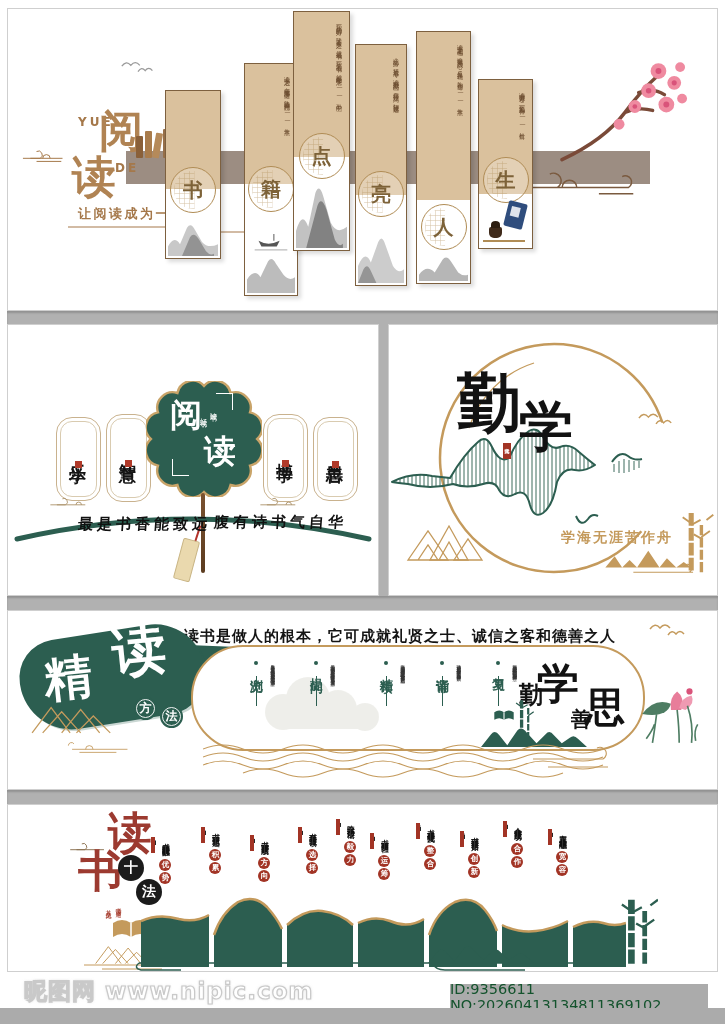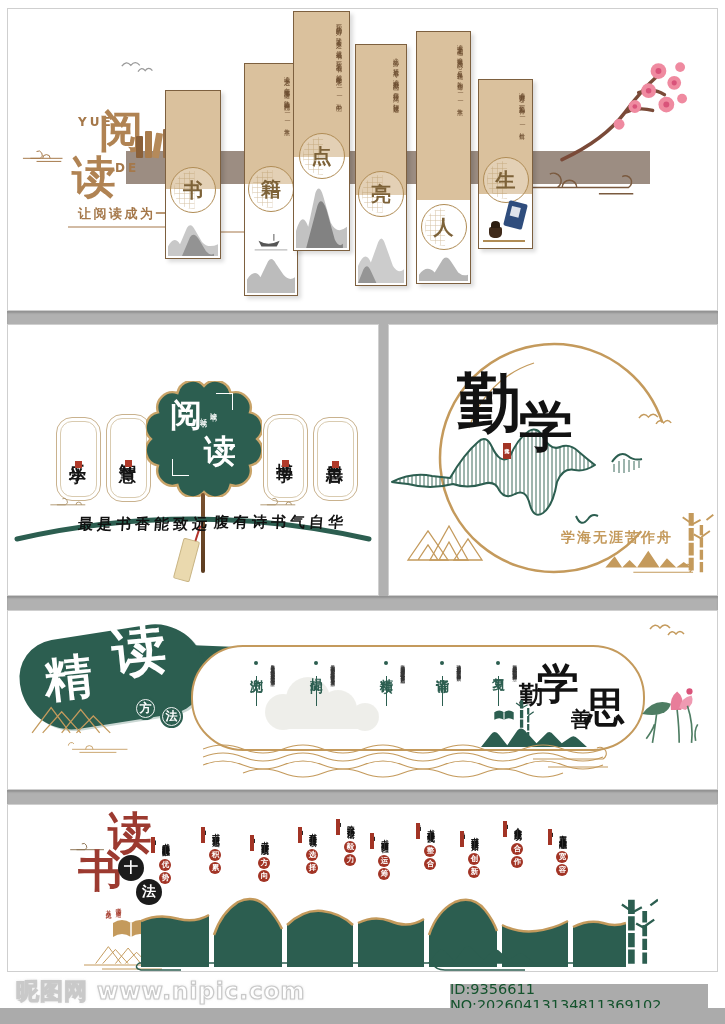--- a/index.html
+++ b/index.html
@@ -322,20 +322,21 @@
         <line x1="12" y1="2" x2="12" y2="72" stroke-width="6" stroke-dasharray="15 2.5"></line>
         <line x1="24" y1="16" x2="24" y2="72" stroke-width="4" stroke-dasharray="12 2.5"></line>
         <path d="M12,14 l-10,-7 M12,16 l11,-6 M24,30 l10,-7 M24,32 l-9,-5 M30,10 l8,-6" stroke-width="2.2"></path>
       </g>
     </svg>
   </div>
 
   <div class="sep" style="top:596px;height:14px"></div>
 
   <div class="panel" style="left:7px;top:610px;width:711px;height:180px">
+    <div class="headline" style="left:176px;top:16px">读书是做人的根本，它可成就礼贤之士、诚信之客和德善之人</div>
     <svg class="band" style="left:180px;top:28px" width="228" height="36" viewBox="0 0 228 36">
       <polygon points="0,6 228,15 228,22 0,33" fill="#2c5e50"></polygon>
     </svg>
     <div class="blob" style="left:12px;top:20px;width:185px;height:92px"></div>
     <div class="blobtxt" style="left:36px;top:42px;font-size:48px">精</div>
     <div class="blobtxt" style="left:104px;top:12px;font-size:54px">读</div>
     <div class="mcirc" style="left:126px;top:86px">方</div>
     <div class="mcirc" style="left:152px;top:94px">法</div>
     <svg class="abs" style="left:22px;top:86px" width="95" height="40" viewBox="0 0 90 34">
       <path d="M2,32 L20,8 L38,32 M12,32 L30,12 L48,32 M30,32 L48,10 L66,32 M44,32 L60,16 L76,32" fill="none" stroke="#c49a5c" stroke-width="1.2"></path>
@@ -587,17 +588,17 @@
       </g>
     </svg>
     <svg class="abs" style="left:420px;top:138px" width="106" height="20" viewBox="0 0 105 24" preserveAspectRatio="none">
       <path d="M0,24 L10,10 Q14,5 18,11 L26,22 L36,6 Q40,1 45,8 L55,20 L64,10 Q68,5 72,11 L80,20 L88,14 Q92,10 96,15 L105,24 Z" fill="#2c5e50"></path>
     </svg>
     <svg class="abs" style="left:125px;top:154px" width="480" height="14" viewBox="0 0 480 14">
       <path d="M6,4 H472 M6,4 q-6,5 2,7 h40 M300,4 q2,7 12,7 h80" fill="none" stroke="#2c5e50" stroke-width="1.4"></path>
     </svg>
   </div>
 
-  <div class="wm-site" style="left:16px;top:976px">昵图网 www.nipic.com</div>
+  <div class="wm-site" style="left:24px;top:976px">昵图网 www.nipic.com</div>
   <div class="wm-badge" style="left:450px;top:984px;width:258px;height:25px">ID:9356611 NO:20260413134811369102</div>
   <div class="botbar"></div>
 
 </div>
 
 </body></html>

